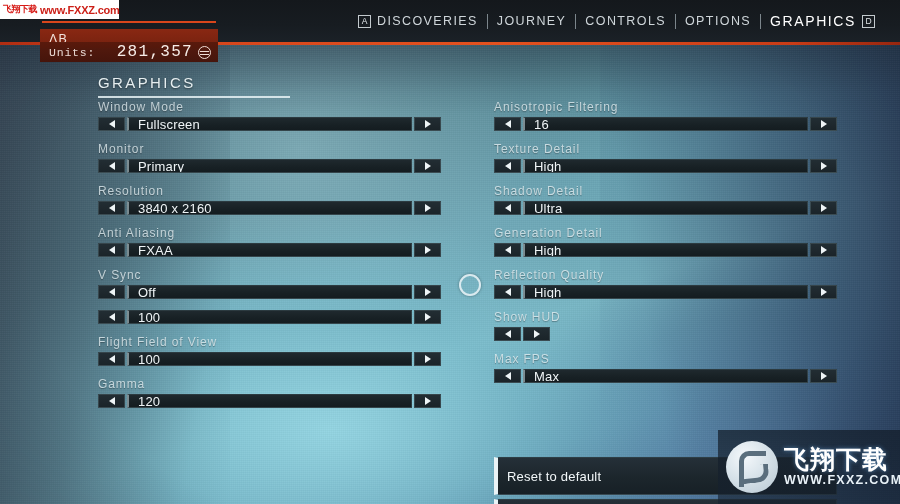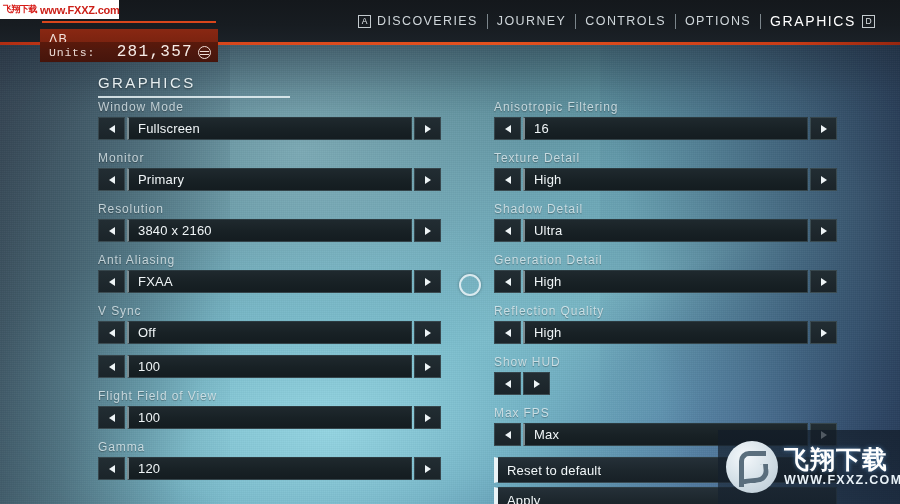--- a/index.html
+++ b/index.html
@@ -241,21 +241,21 @@
     letter-spacing: 0.9px;
     color: rgba(228,240,243,0.78);
     margin-bottom: 3px;
     text-shadow: 0 1px 1px rgba(0,0,0,0.30);
     white-space: nowrap;
   }
 
   .setting-control {
     display: flex;
     align-items: stretch;
-    height: 23px;
+    height: 14px;
     gap: 2px;
   }
   .arrow-btn {
     width: 27px;
     flex: 0 0 27px;
     background: linear-gradient(180deg, #222d33 0%, #1b2429 100%);
     display: flex;
     align-items: center;
     justify-content: center;
     border: 1px solid rgba(150,185,195,0.22);
@@ -286,21 +286,21 @@
   }
 
   
   .actions {
     position: absolute;
     left: 494px;
     top: 412px;
     width: 343px;
   }
   .action-btn {
-    height: 26px;
+    height: 38px;
     margin-bottom: 4px;
     background: linear-gradient(180deg, #253038 0%, #1c262c 55%, #172026 100%);
     border: 1px solid rgba(140,180,192,0.20);
     border-left: 4px solid #eaf3f6;
     display: flex;
     align-items: center;
     padding-left: 9px;
   }
   .action-label {
     color: #f2f7f9;

